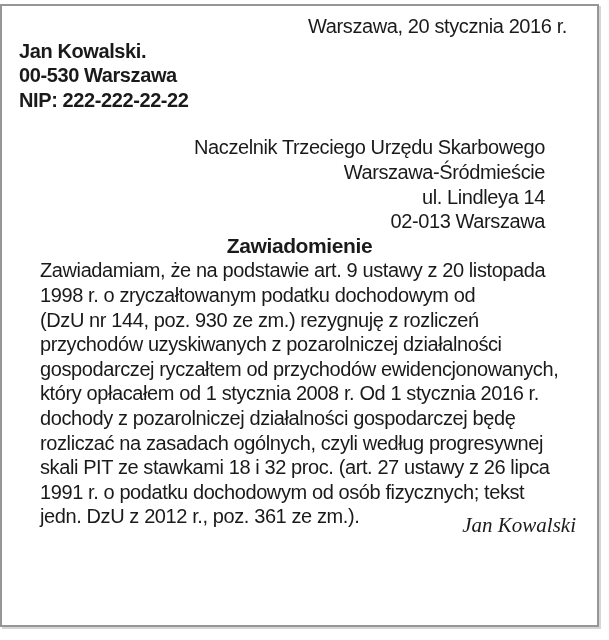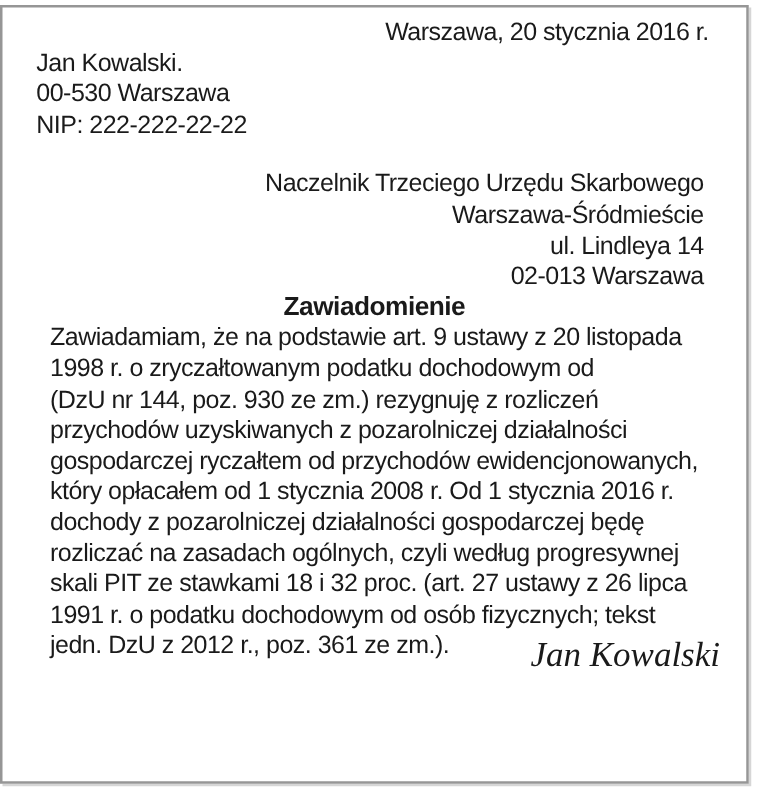--- a/index.html
+++ b/index.html
@@ -20,45 +20,46 @@
     font-size: 20px;
     line-height: 24.6px;
     letter-spacing: -0.4px;
   }
   .date-line {
     padding: 8px 30px 0 0;
     text-align: right;
     white-space: nowrap;
   }
   .sender-block {
-    padding-left: 27px;
+    padding-left: 17px;
+    font-weight: bold;
   }
   .sender-block .line { white-space: nowrap; }
   .recipient-block {
     margin-top: 23px;
-    padding-right: 34px;
+    padding-right: 52px;
     text-align: right;
   }
   .recipient-block .line { white-space: nowrap; }
   .letter-title {
     text-align: center;
     font-weight: bold;
     font-size: 21px;
   }
   .letter-body {
     padding-left: 38px;
   }
   .letter-body .line { white-space: nowrap; }
   .signature {
     margin-top: -16px;
     padding-right: 21px;
     text-align: right;
     font-family: "Liberation Serif", serif;
     font-style: italic;
-    font-size: 28px;
+    font-size: 21px;
     letter-spacing: 0;
   }
 </style>
 </head>
 <body>
 
 <div class="page">
 
   <div class="date-line">Warszawa, 20 stycznia 2016 r.</div>
 

